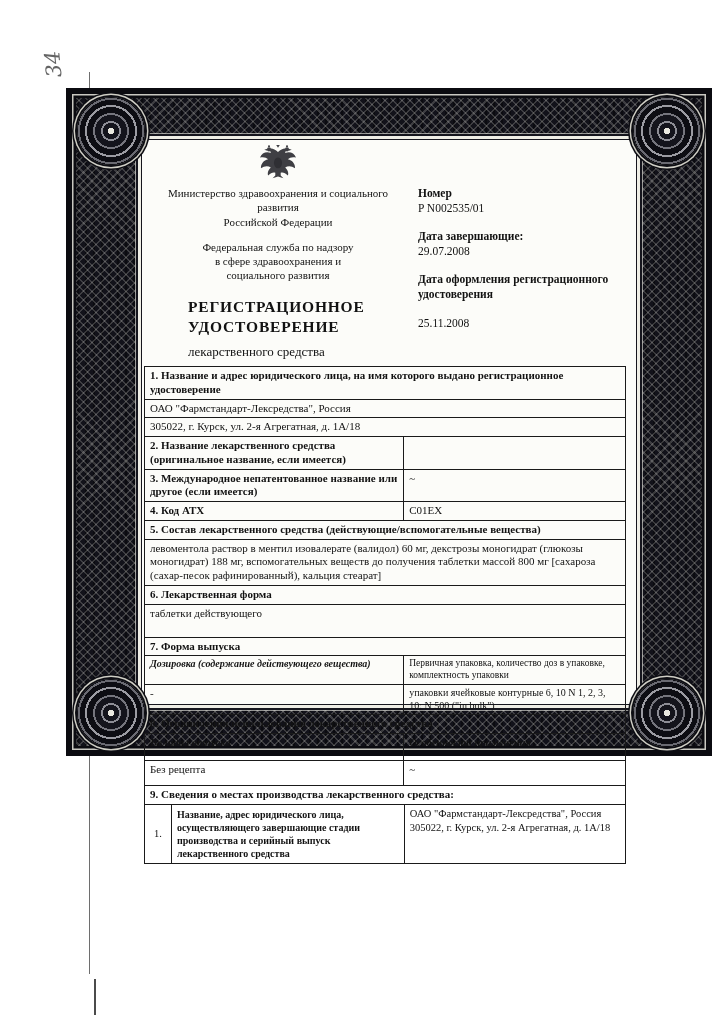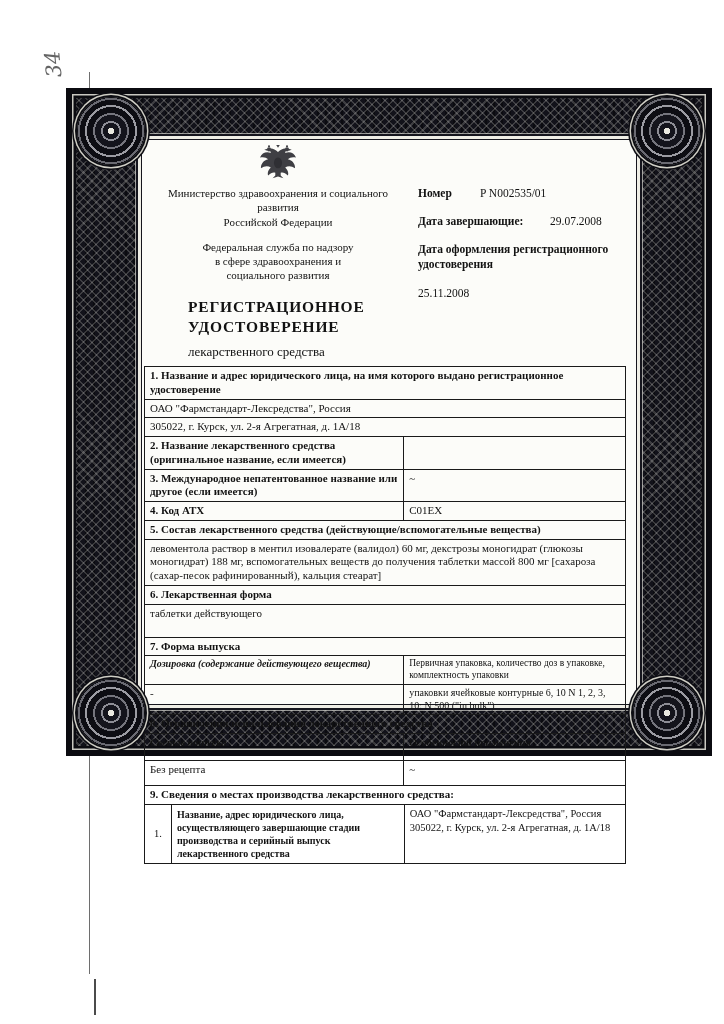--- a/index.html
+++ b/index.html
@@ -44,21 +44,21 @@
   
   .col-left{position:absolute;left:2px;top:2px;width:268px;text-align:center;}
   .emblem{margin:2px auto 6px;display:block;opacity:.92;}
   .ministry-line,.service-line{font-size:11px;line-height:1.3;}
   .service-block{margin-top:11px;}
   .doc-title{margin-top:14px;text-align:left;padding-left:44px;font-weight:bold;
     font-size:15.5px;letter-spacing:.8px;line-height:1.3;}
   .doc-title-sub{text-align:left;padding-left:44px;font-size:13px;margin-top:7px;}
 
   .col-right{position:absolute;left:276px;top:46px;width:212px;font-size:11.5px;line-height:1.3;}
-  .field-row{display:flex;margin-bottom:13px;}
+  .field-row{display:flex;margin-bottom:13px;flex-direction:column;}
   .f-label{font-weight:bold;}
   .lbl-number{width:62px;font-weight:bold;}
   .lbl-regdate{width:132px;}
   .issue-block{margin-top:2px;}
   .issue-value{margin-top:14px;}
 
   
   .reg-table{position:absolute;left:2px;top:226px;width:482px;box-sizing:border-box;
     border:1.3px solid #1a1a1a;font-size:11px;line-height:1.25;}
   .t-row{display:flex;border-top:1.2px solid #1a1a1a;}
@@ -187,21 +187,21 @@
           </div>
           <div class="t-row">
             <div class="cell c-left med">-</div>
             <div class="cell c-right small-val">упаковки ячейковые контурные 6, 10 N 1, 2, 3, 10; N 500 ("in bulk")</div>
           </div>
 
           <div class="t-row">
             <div class="cell full hdr">8. Ограничения использования лекарственного средства</div>
           </div>
           <div class="t-row">
-            <div class="cell c-left sub-ital">Состав отпуска</div>
+            <div class="cell c-left sub-ital">Валидол отпуска</div>
             <div class="cell c-right sub-ital">Особенности применения</div>
           </div>
           <div class="t-row">
             <div class="cell c-left med">Без рецепта</div>
             <div class="cell c-right">~</div>
           </div>
 
           <div class="t-row">
             <div class="cell full hdr">9. Сведения о местах производства лекарственного средства:</div>
           </div>

